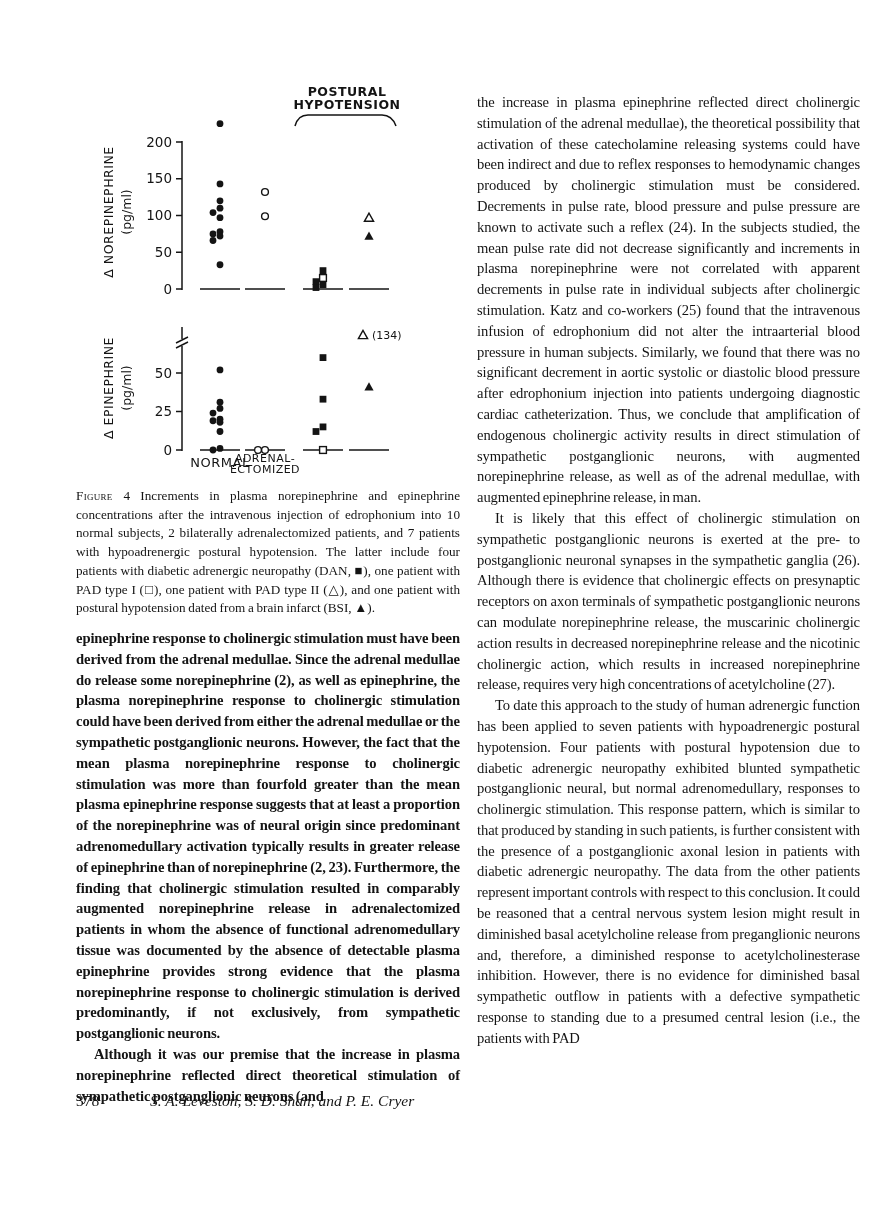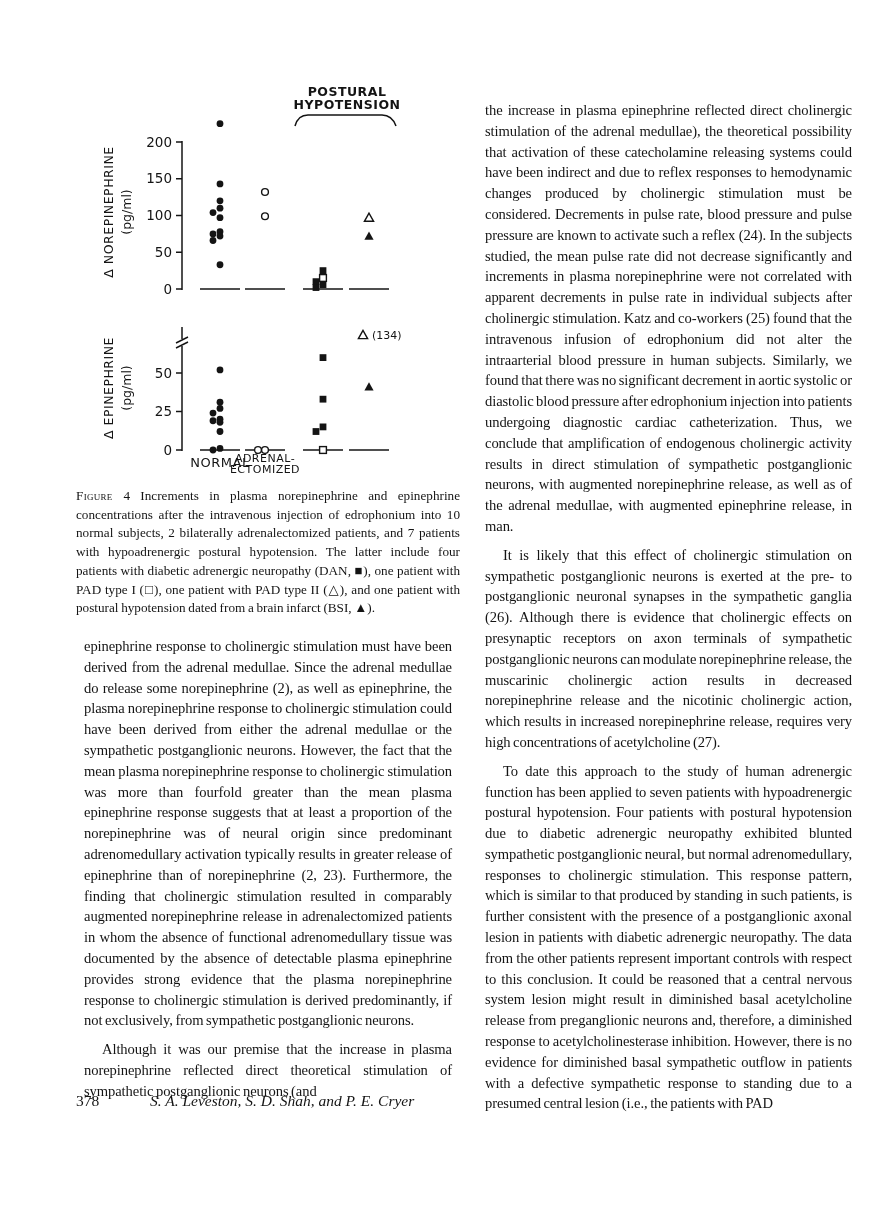--- a/index.html
+++ b/index.html
@@ -3,23 +3,23 @@
 <meta charset="utf-8">
 <style>
   html,body{margin:0;padding:0;}
   body{
     width:890px;height:1228px;position:relative;background:#ffffff;color:#141414;
     font-family:"Liberation Serif", serif;
     -webkit-font-smoothing:antialiased;
   }
   .col{position:absolute;text-align:justify;font-size:14.6px;line-height:20.8px;
        letter-spacing:-0.1px;word-spacing:-1px;}
-  .col p{margin:8px;}
+  .col p{margin:0;}
   .col p.indent{text-indent:18px;}
-  #left-col{left:76px;top:628px;width:384px;}
+  #left-col{left:76px;top:628px;width:384px;font-weight:bold;}
   #right-col{left:477px;top:92px;width:383px;}
   .figure-wrap{position:absolute;left:85px;top:84px;width:396px;height:400px;}
   .caption{position:absolute;left:76px;top:487px;width:384px;
            font-size:13.2px;line-height:18.7px;text-align:justify;word-spacing:-0.6px;}
   .caption .cap-label{font-variant:small-caps;letter-spacing:.3px;padding-right:10px;}
   svg line, svg path{stroke:#141414;stroke-width:1.5;fill:none;stroke-linecap:butt;}
   svg text{fill:#141414;font-family:"DejaVu Sans", sans-serif;}
   .footer{position:absolute;left:76px;top:1092px;font-size:15.5px;}
   .footer .pnum{display:inline-block;width:74px;}
   .footer .authors{font-style:italic;}

